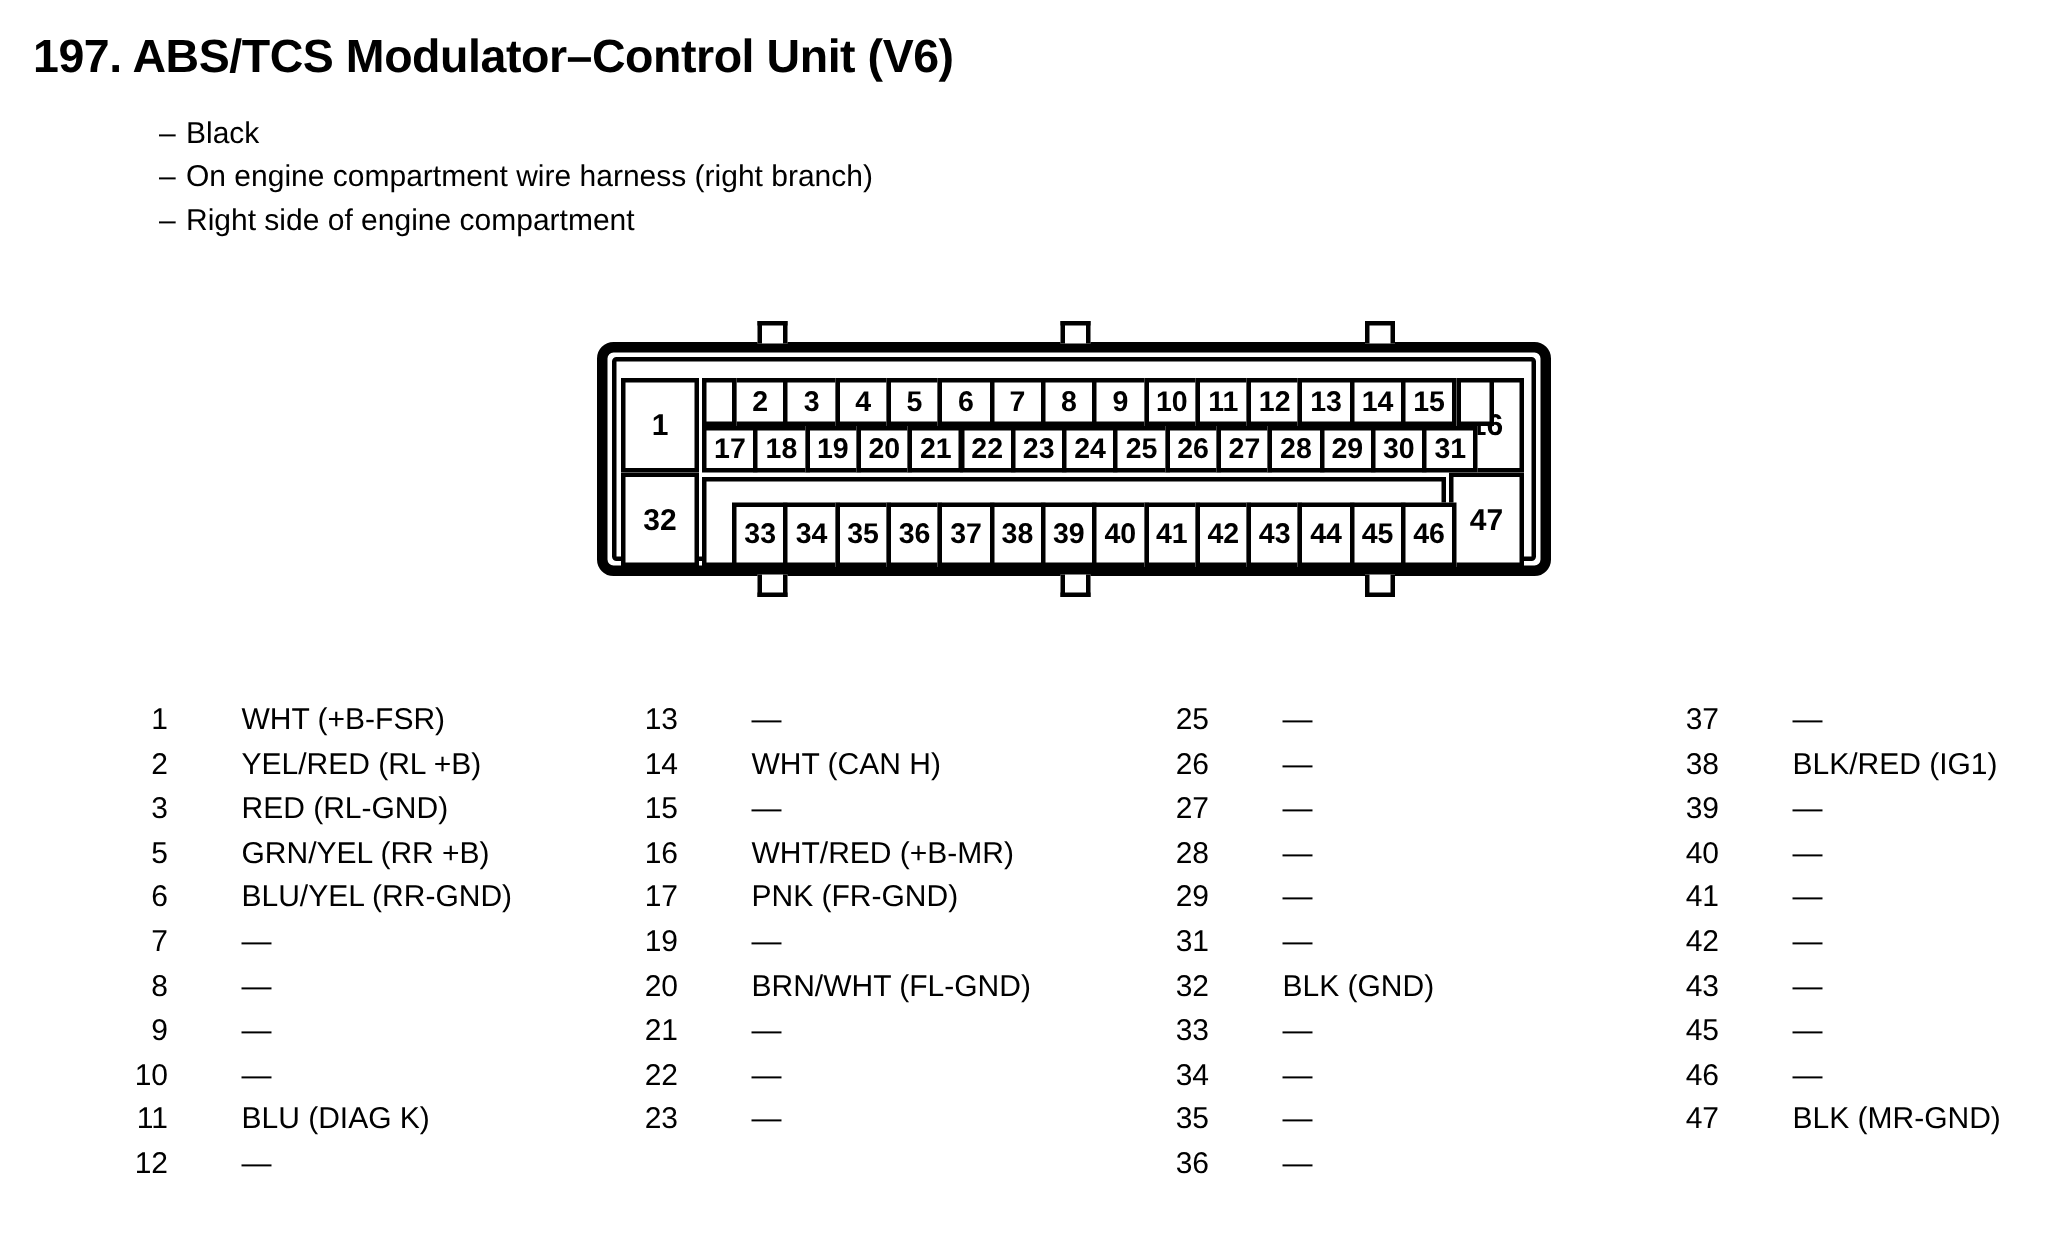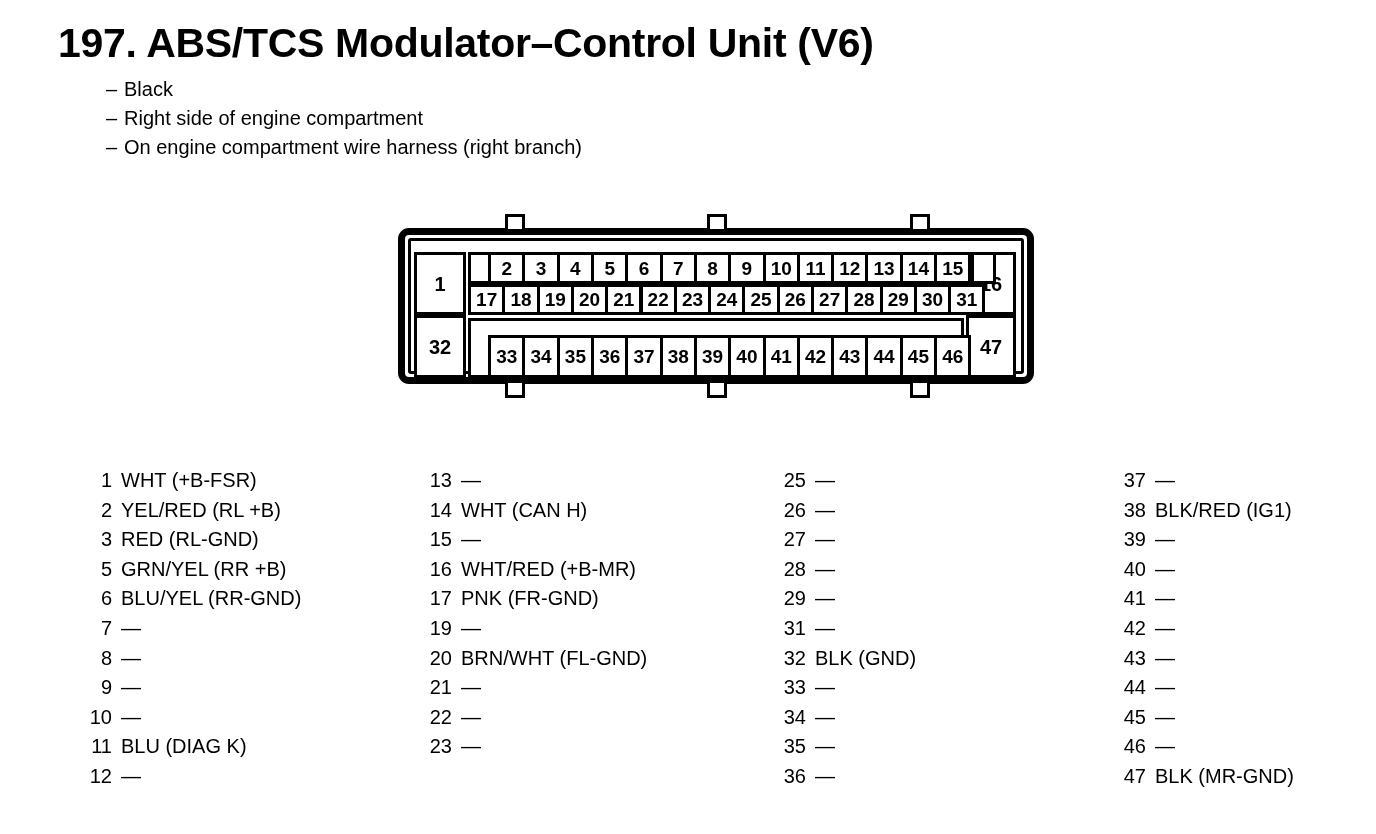--- a/index.html
+++ b/index.html
@@ -14,25 +14,24 @@
     font-family: "Liberation Sans", sans-serif;
     color: #000000;
     overflow: hidden;
   }
 
   
   #header-title {
     position: absolute;
     left: 22px;
     top: 20px;
-    font-size: 41px;
+    font-size: 31px;
     font-weight: bold;
     letter-spacing: -0.3px;
     white-space: nowrap;
-    margin-left: 36px;
   }
   #desc-list {
     position: absolute;
     left: 106px;
     top: 75px;
     font-size: 20px;
     line-height: 29px;
   }
   .desc-line { white-space: nowrap; }
   .desc-dash { display: inline-block; width: 18px; }
@@ -109,32 +108,32 @@
     font-size: 20px;
     line-height: 29.6px;
   }
   .pin-row { white-space: nowrap; height: 29.6px; }
   .pin-num {
     display: inline-block;
     width: 34px;
     text-align: right;
     margin-right: 9px;
   }
-  .pin-val { display: inline-block; }
+  .pin-val { display: inline-block; margin-left: 40px; }
   .pin-empty { letter-spacing: 0; }
 </style>
 </head>
 <body>
 
 <div id="header-title">197. ABS/TCS Modulator–Control Unit (V6)</div>
 
 <div id="desc-list">
     <div class="desc-line"><span class="desc-dash">–</span><span>Black</span></div>
+    <div class="desc-line"><span class="desc-dash">–</span><span>On engine compartment wire harness (right branch)</span></div>
     <div class="desc-line"><span class="desc-dash">–</span><span>Right side of engine compartment</span></div>
-    <div class="desc-line"><span class="desc-dash">–</span><span>On engine compartment wire harness (right branch)</span></div>
   </div>
 
 <div id="connector">
   <div id="shell-outer"></div>
   <div id="shell-inner"></div>
   <div id="tabs">
       <div class="tab tab-top" style="left: 107px;"></div>
       <div class="tab tab-bot" style="left: 107px;"></div>
       <div class="tab tab-top" style="left: 309px;"></div>
       <div class="tab tab-bot" style="left: 309px;"></div>
@@ -235,18 +234,17 @@
       <div class="pin-row"><span class="pin-num">36</span><span class="pin-val pin-empty">—</span></div>
     </div>
     <div class="pin-col" style="left: 1112px;">
       <div class="pin-row"><span class="pin-num">37</span><span class="pin-val pin-empty">—</span></div>
       <div class="pin-row"><span class="pin-num">38</span><span class="pin-val">BLK/RED (IG1)</span></div>
       <div class="pin-row"><span class="pin-num">39</span><span class="pin-val pin-empty">—</span></div>
       <div class="pin-row"><span class="pin-num">40</span><span class="pin-val pin-empty">—</span></div>
       <div class="pin-row"><span class="pin-num">41</span><span class="pin-val pin-empty">—</span></div>
       <div class="pin-row"><span class="pin-num">42</span><span class="pin-val pin-empty">—</span></div>
       <div class="pin-row"><span class="pin-num">43</span><span class="pin-val pin-empty">—</span></div>
-      <div class="pin-row"><span class="pin-num">44</span><span class="pin-val pin-empty">—</span></div>
       <div class="pin-row"><span class="pin-num">45</span><span class="pin-val pin-empty">—</span></div>
       <div class="pin-row"><span class="pin-num">46</span><span class="pin-val pin-empty">—</span></div>
       <div class="pin-row"><span class="pin-num">47</span><span class="pin-val">BLK (MR-GND)</span></div>
     </div>
   </div>
 
 </body></html>

